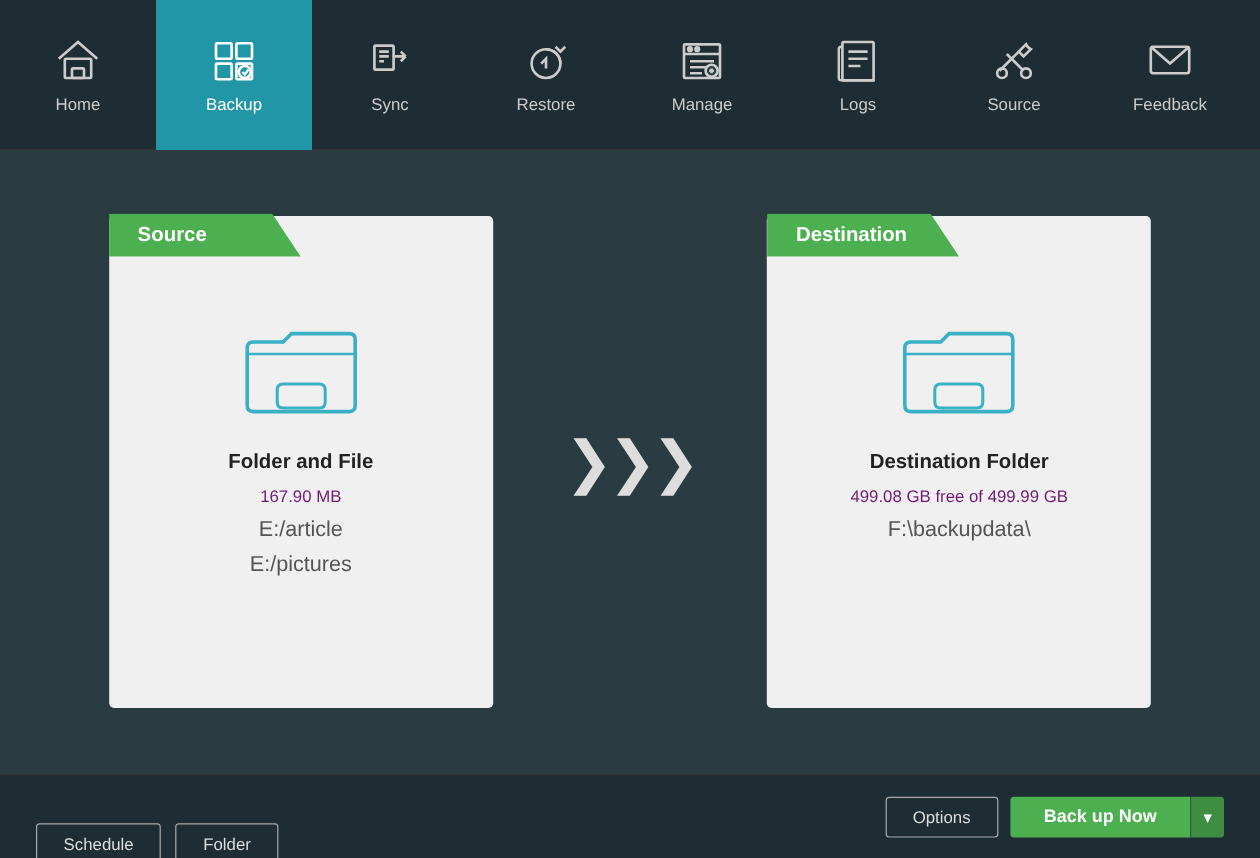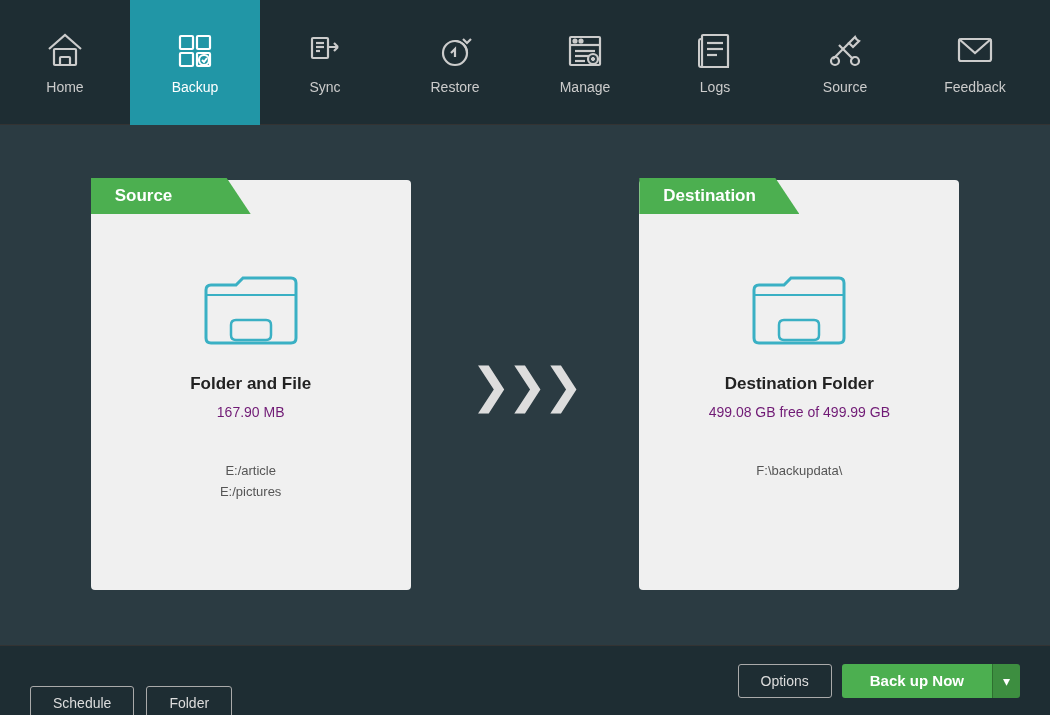--- a/index.html
+++ b/index.html
@@ -82,25 +82,24 @@
       font-weight: bold;
       color: #222;
       margin-bottom: 10px;
     }
     .card-size {
       font-size: 14px;
       color: #701a75;
       margin-bottom: 6px;
     }
     .card-paths {
-      font-size: 13px;
+      font-size: 18px;
       color: #555;
       text-align: center;
       line-height: 1.6;
-      margin-top: 35px;
     }
 
     
     .arrow-area {
       display: flex;
       align-items: center;
       justify-content: center;
       font-size: 40px;
       color: #e0e0e0;
       letter-spacing: 2px;

